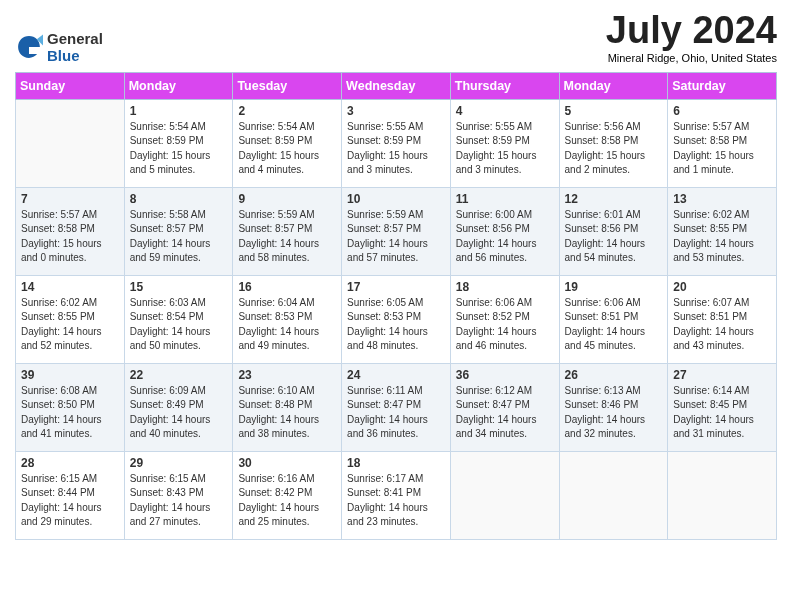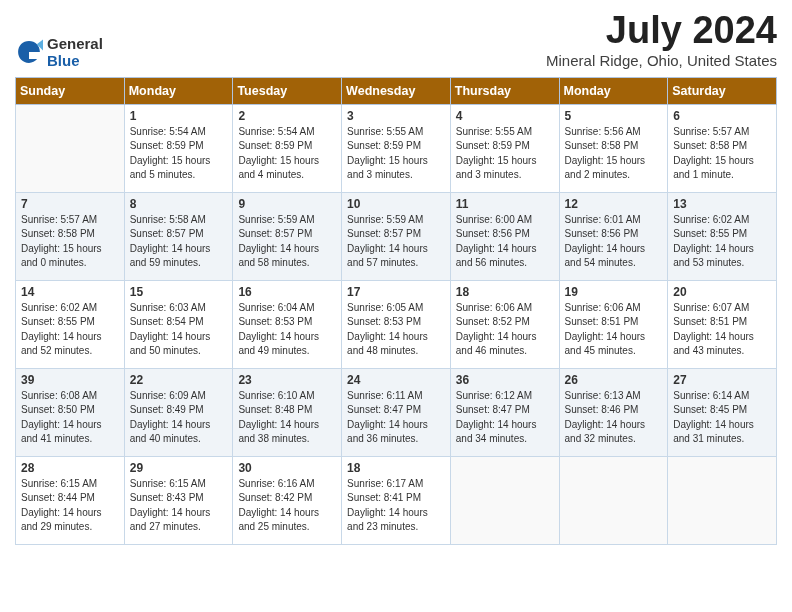--- a/index.html
+++ b/index.html
@@ -36,30 +36,30 @@
     .title-block {
       text-align: right;
     }
     .month-title {
       font-size: 38px;
       font-weight: bold;
       color: #222;
       line-height: 1.1;
     }
     .location {
-      font-size: 15px;
-      color: #404040;
+      font-size: 11px;
+      color: #000000;
     }
     table {
       width: 100%;
       border-collapse: collapse;
       table-layout: fixed;
     }
     thead tr th {
-      background-color: #a16207;
+      background-color: #d946ef;
       color: #fff;
       font-size: 12.5px;
       font-weight: bold;
       padding: 6px 4px;
       text-align: left;
       border: 1px solid #b0c4de;
     }
     tbody tr td {
       border: 1px solid #c8d8e8;
       vertical-align: top;

